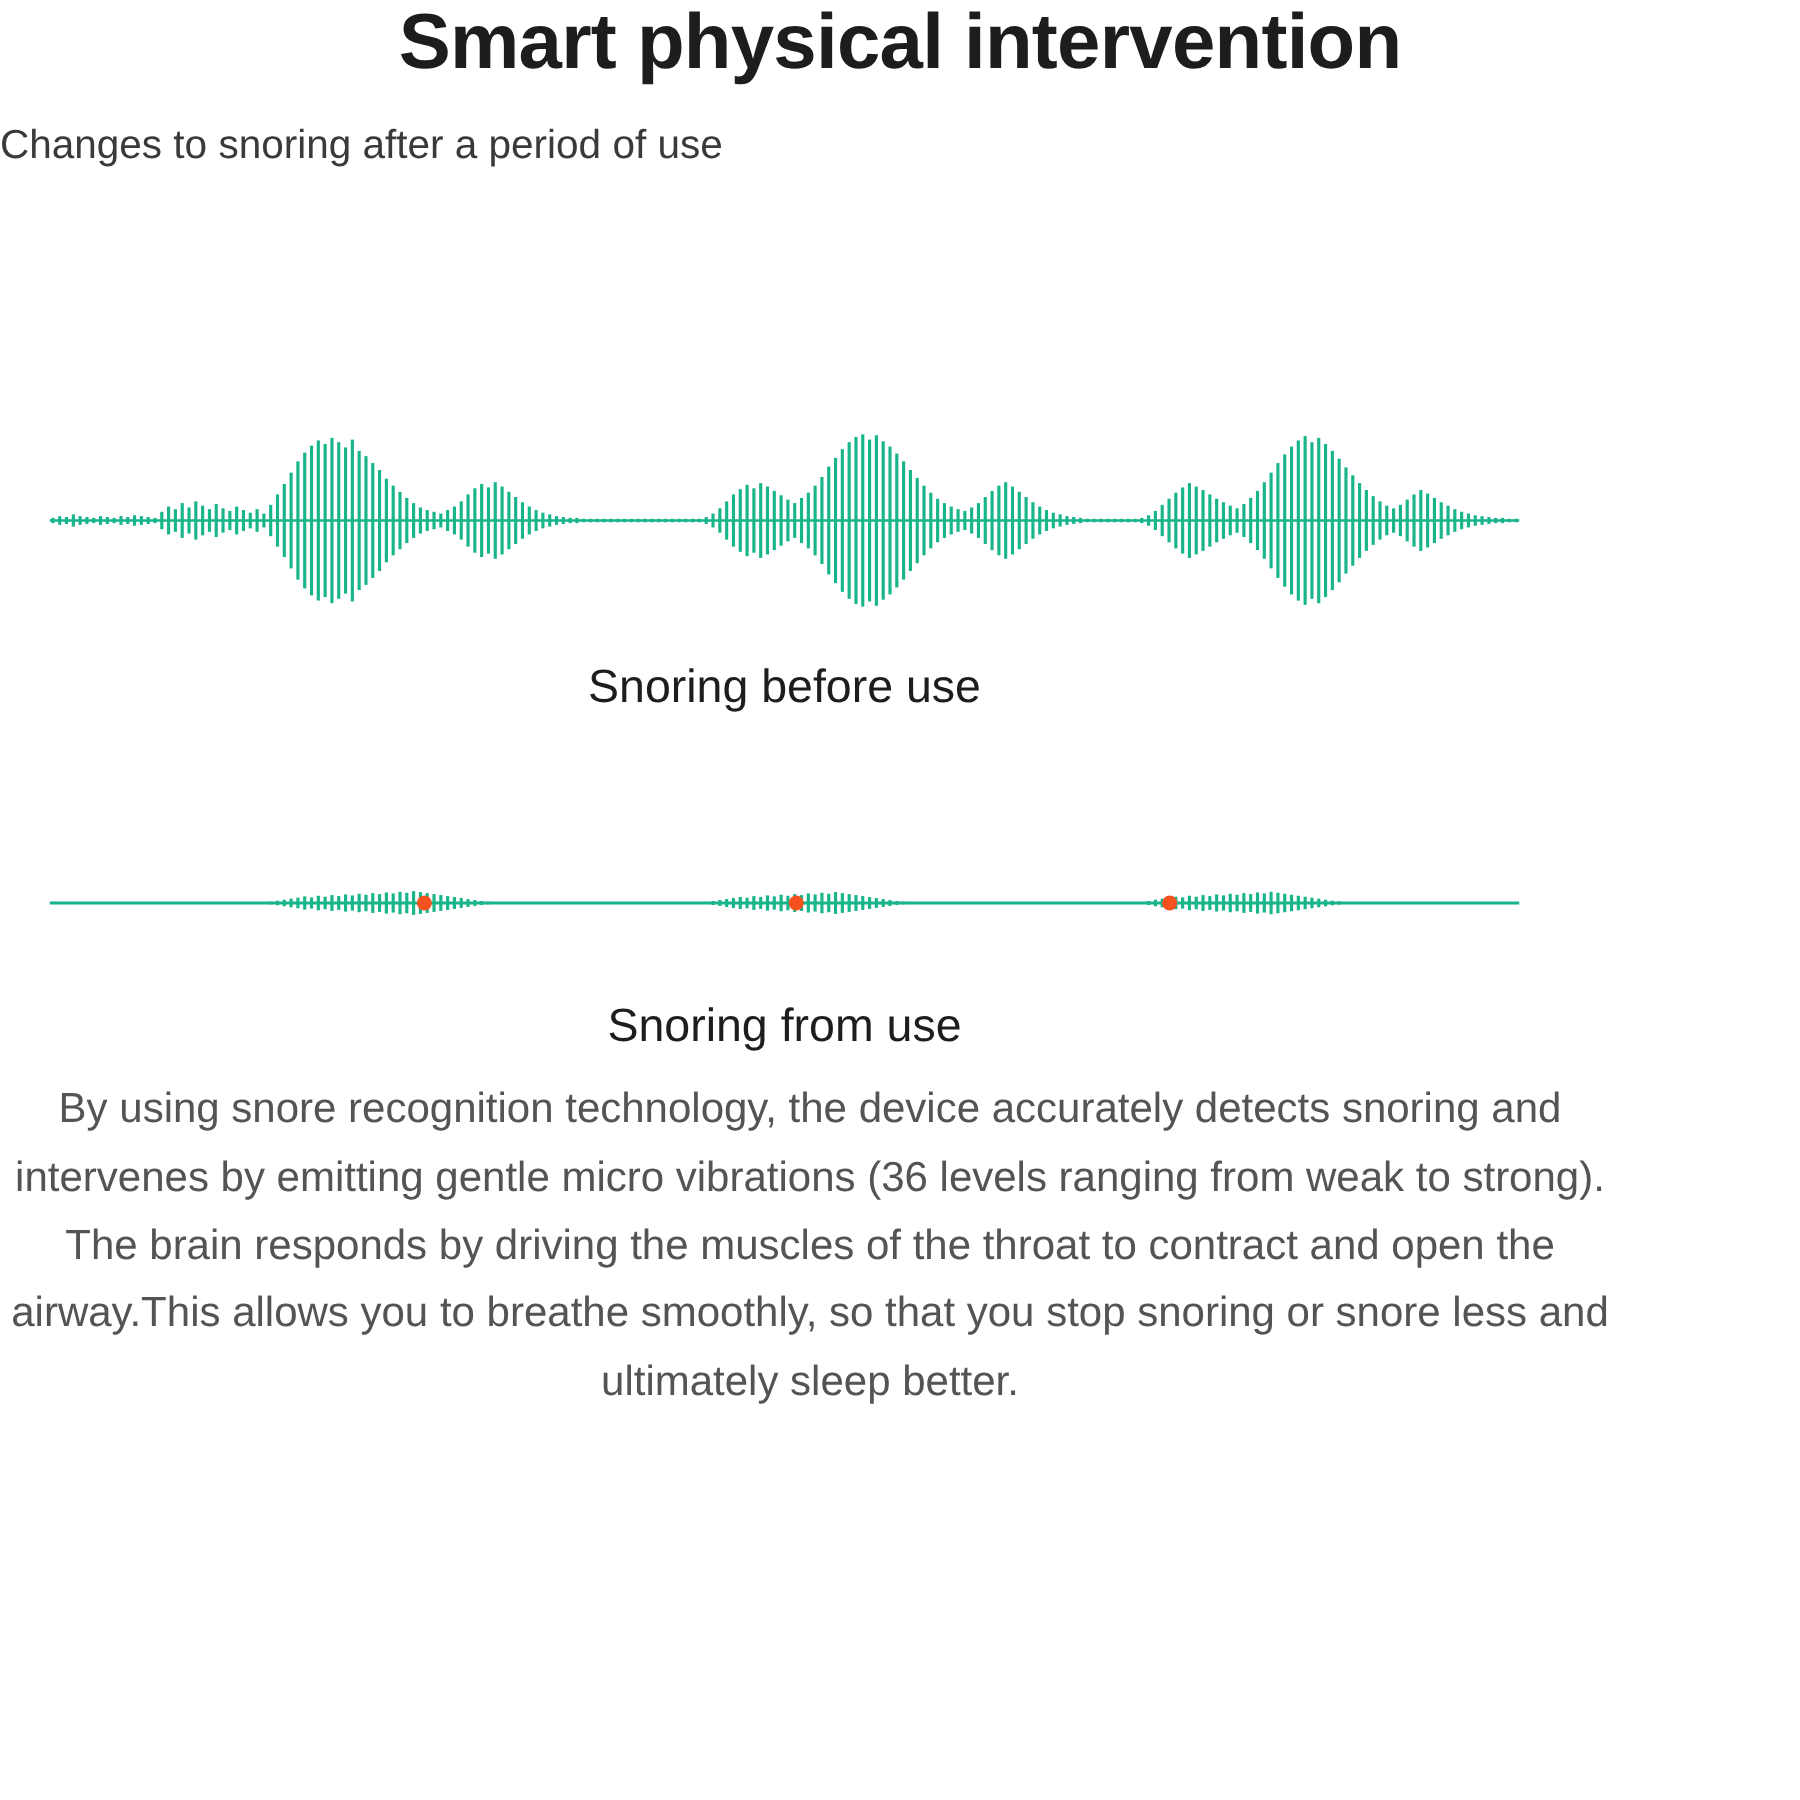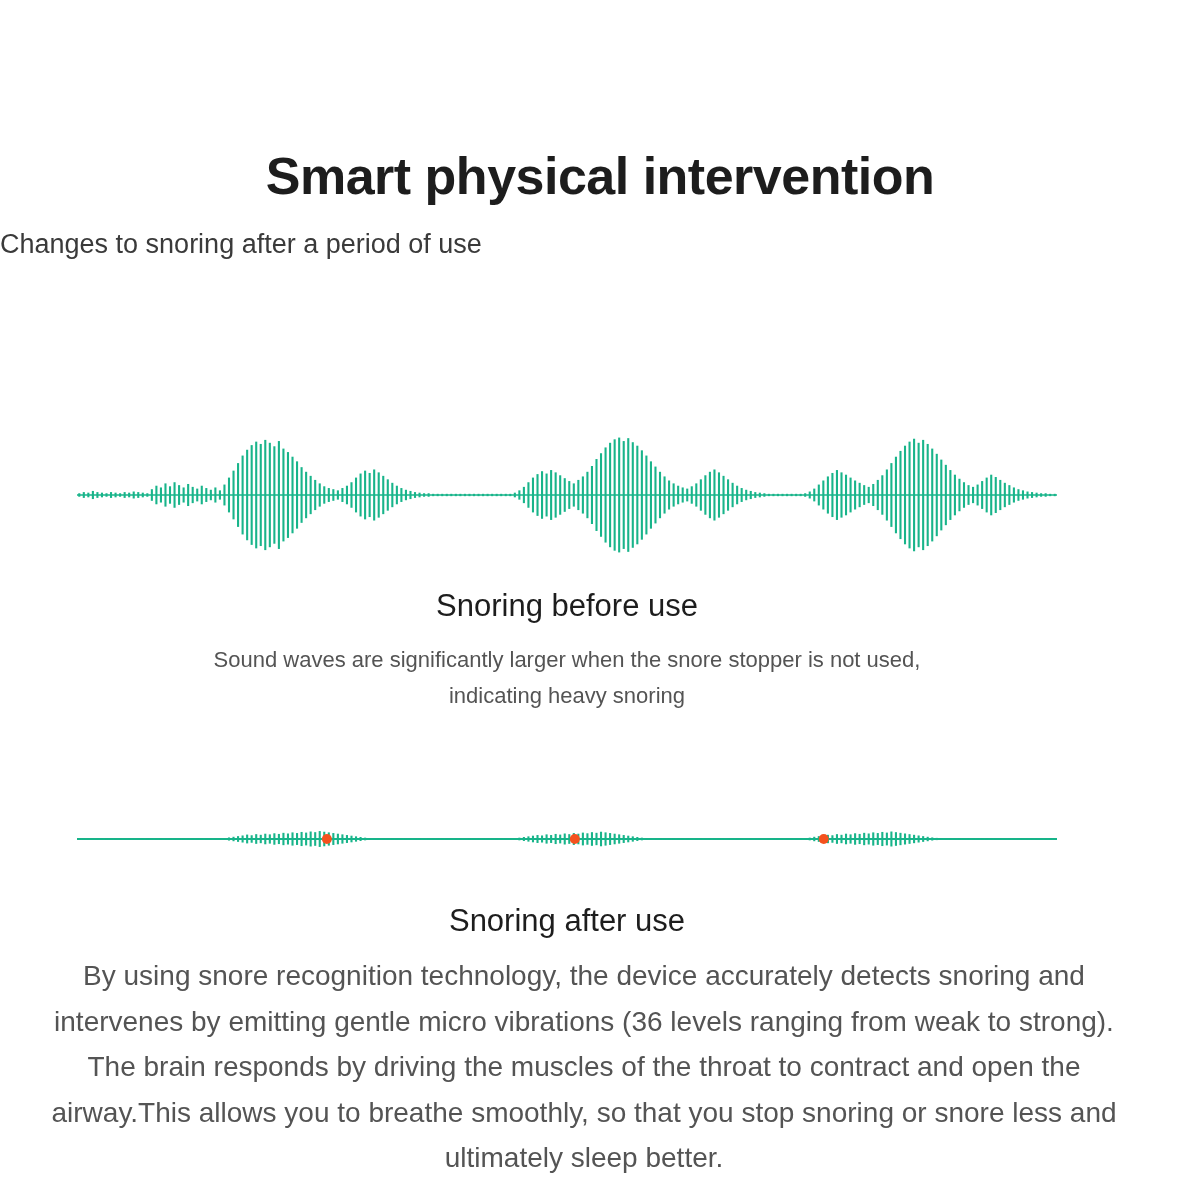--- a/index.html
+++ b/index.html
@@ -20,36 +20,34 @@
     height: 1200px;
     box-sizing: border-box;
   }
   .headline {
     text-align: center;
     font-size: 52px;
     font-weight: bold;
     letter-spacing: -0.5px;
     color: #1d1d1d;
     margin: 0;
-    padding-top: 148px;
     line-height: 1.1;
   }
   .subhead {
     text-align: left;
     font-size: 27px;
     color: #3a3a3a;
     margin: 0;
     padding-top: 24px;
     font-weight: normal;
   }
 
   .wave-block {
     position: relative;
     width: 1046px;
-    margin-left: 44px;
   }
   .wave-block.before { margin-top: 170px; }
   .wave-block.after  { margin-top: 96px; }
 
   .wave-wrap {
     position: relative;
     width: 980px;
     margin: 0 auto;
   }
   .wave-wrap.before { height: 130px; }
@@ -310,21 +308,20 @@
             <rect x="954.00" y="62.10" width="2.09" height="5.80" fill="#18b48a"></rect>
             <rect x="958.54" y="62.68" width="2.09" height="4.64" fill="#18b48a"></rect>
             <rect x="963.08" y="63.26" width="2.09" height="3.48" fill="#18b48a"></rect>
             <rect x="967.61" y="63.26" width="2.09" height="3.48" fill="#18b48a"></rect>
             <rect x="972.15" y="63.84" width="2.09" height="2.32" fill="#18b48a"></rect>
             <rect x="976.69" y="63.84" width="2.09" height="2.32" fill="#18b48a"></rect>
           </g>
         </svg>
     </div>
     <h2 class="section-title">Snoring before use</h2>
-    <p class="section-desc">Sound waves are significantly larger when the snore stopper is not used, indicating heavy snoring</p>
   </div>
 
   <div class="wave-block after">
     <div class="wave-wrap after">
       <svg class="wave-svg" id="wave-after" viewBox="0 0 980 60" preserveAspectRatio="none">
           <line x1="0" y1="30" x2="980" y2="30" stroke="#18b48a" stroke-width="2"></line>
           <g>
             <rect x="1.23" y="29.78" width="2.09" height="0.44" fill="#18b48a"></rect>
             <rect x="5.76" y="29.78" width="2.09" height="0.44" fill="#18b48a"></rect>
             <rect x="10.30" y="29.78" width="2.09" height="0.44" fill="#18b48a"></rect>
@@ -540,17 +537,17 @@
             <rect x="963.08" y="29.78" width="2.09" height="0.44" fill="#18b48a"></rect>
             <rect x="967.61" y="29.78" width="2.09" height="0.44" fill="#18b48a"></rect>
             <rect x="972.15" y="29.78" width="2.09" height="0.44" fill="#18b48a"></rect>
             <rect x="976.69" y="29.78" width="2.09" height="0.44" fill="#18b48a"></rect>
           </g>
           <circle cx="249.90" cy="30" r="5" fill="#f4511e"></circle>
           <circle cx="497.84" cy="30" r="5" fill="#f4511e"></circle>
           <circle cx="746.76" cy="30" r="5" fill="#f4511e"></circle>
         </svg>
     </div>
-    <h2 class="section-title">Snoring after use</h2>
+    <h2 class="section-title">Snoring from use</h2>
     <p class="section-desc wide">By using snore recognition technology, the device accurately detects snoring and intervenes by emitting gentle micro vibrations (36 levels ranging from weak to strong). The brain responds by driving the muscles of the throat to contract and open the airway.This allows you to breathe smoothly, so that you stop snoring or snore less and ultimately sleep better.</p>
   </div>
 
 </div>
 
 </body></html>

